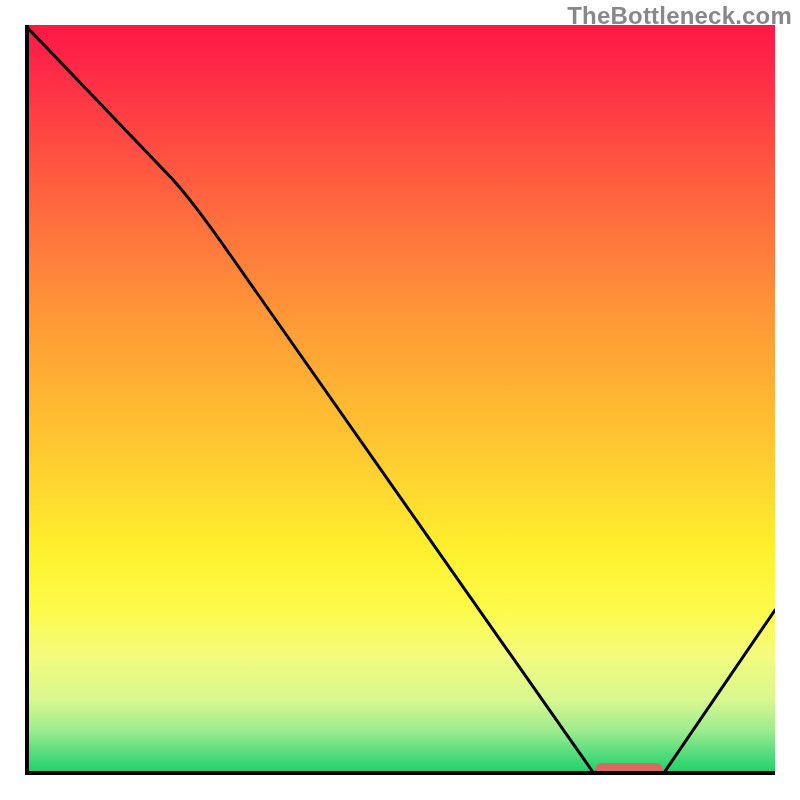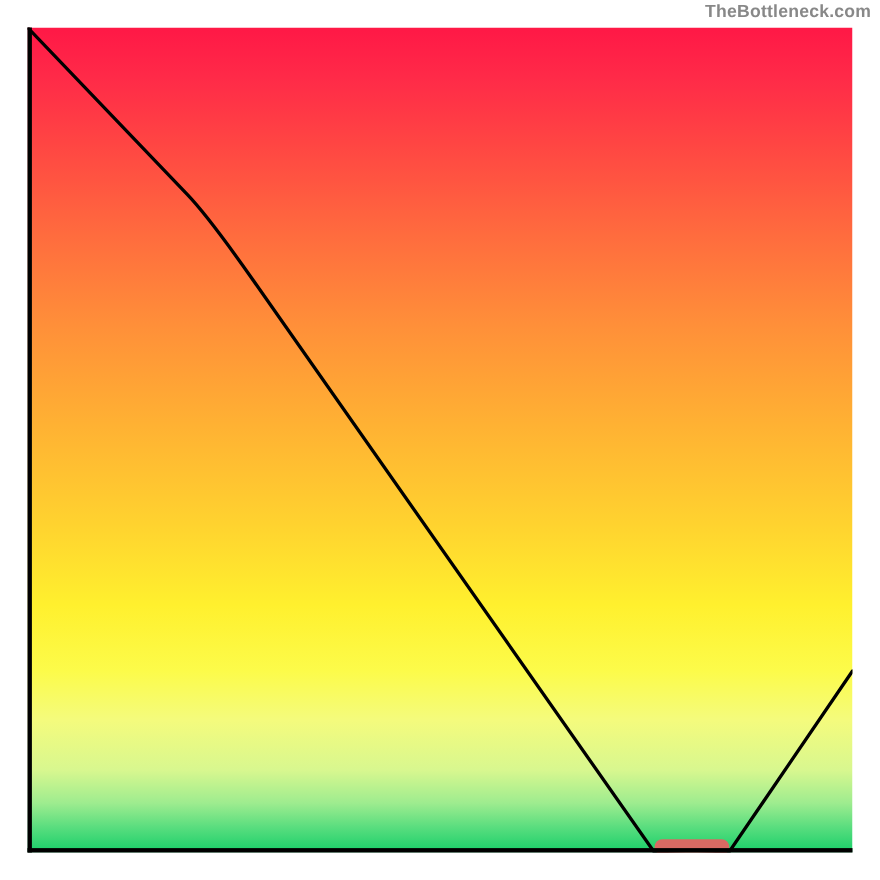--- a/index.html
+++ b/index.html
@@ -13,21 +13,21 @@
   }
   .container {
     position: relative;
     width: 800px;
     height: 800px;
   }
   .watermark {
     position: absolute;
     top: 2px;
     right: 8px;
-    font-size: 16px;
+    font-size: 24px;
     font-weight: bold;
     color: #888888;
     z-index: 10;
     letter-spacing: 0.2px;
   }
   .plot-area {
     position: absolute;
     left: 25px;
     top: 25px;
     width: 750px;

